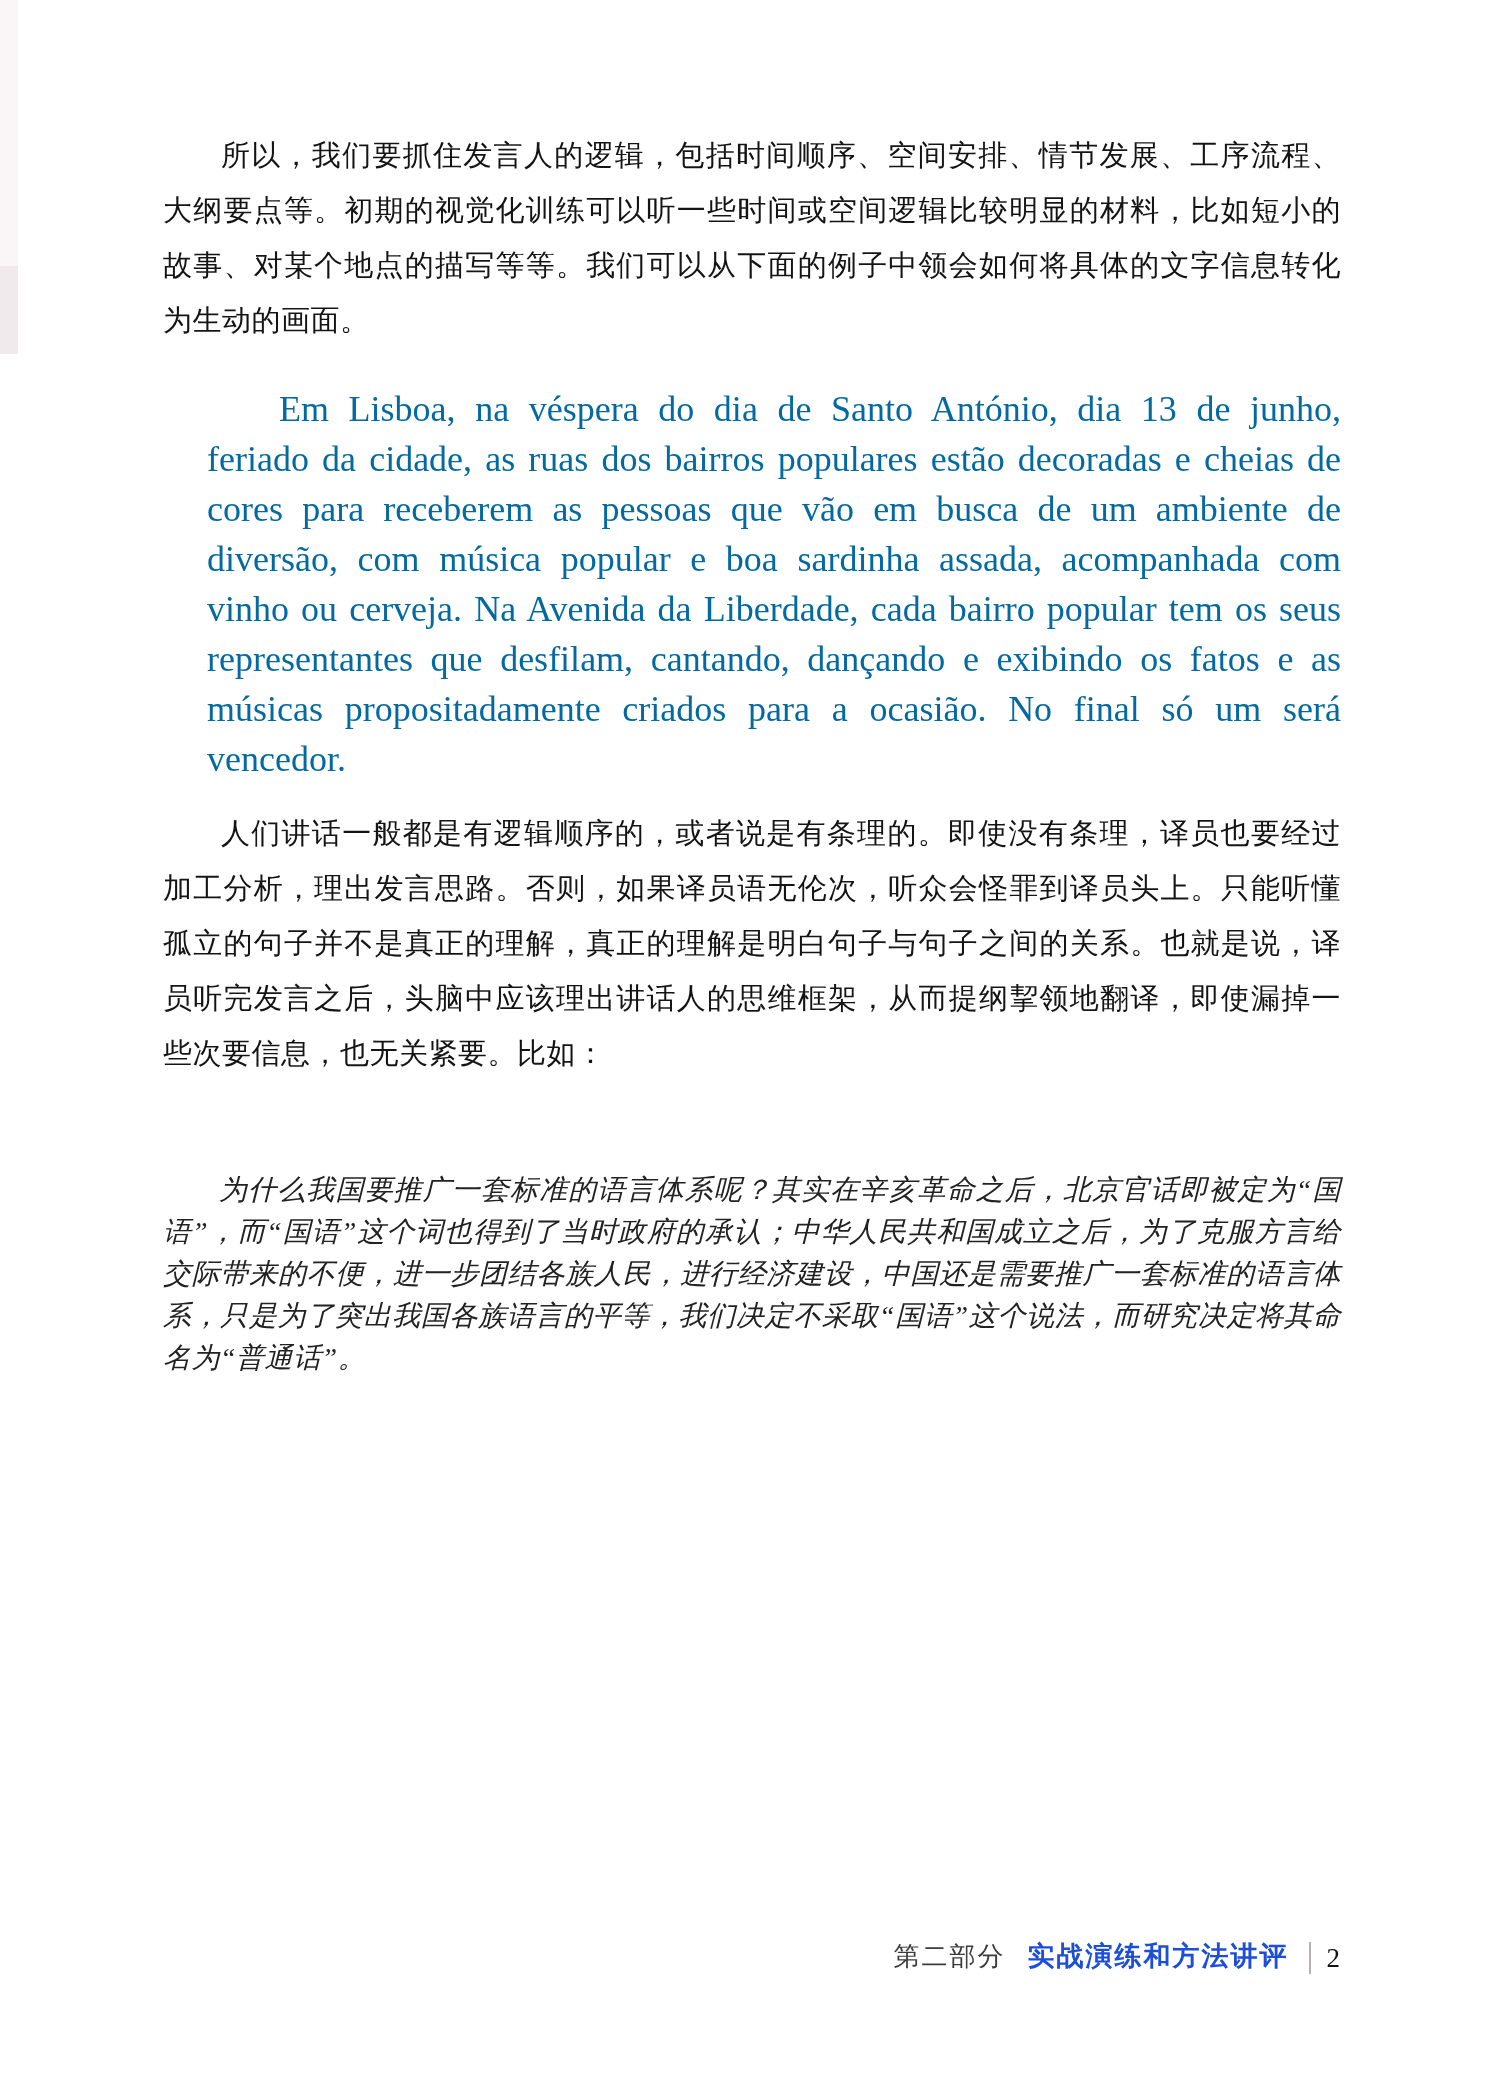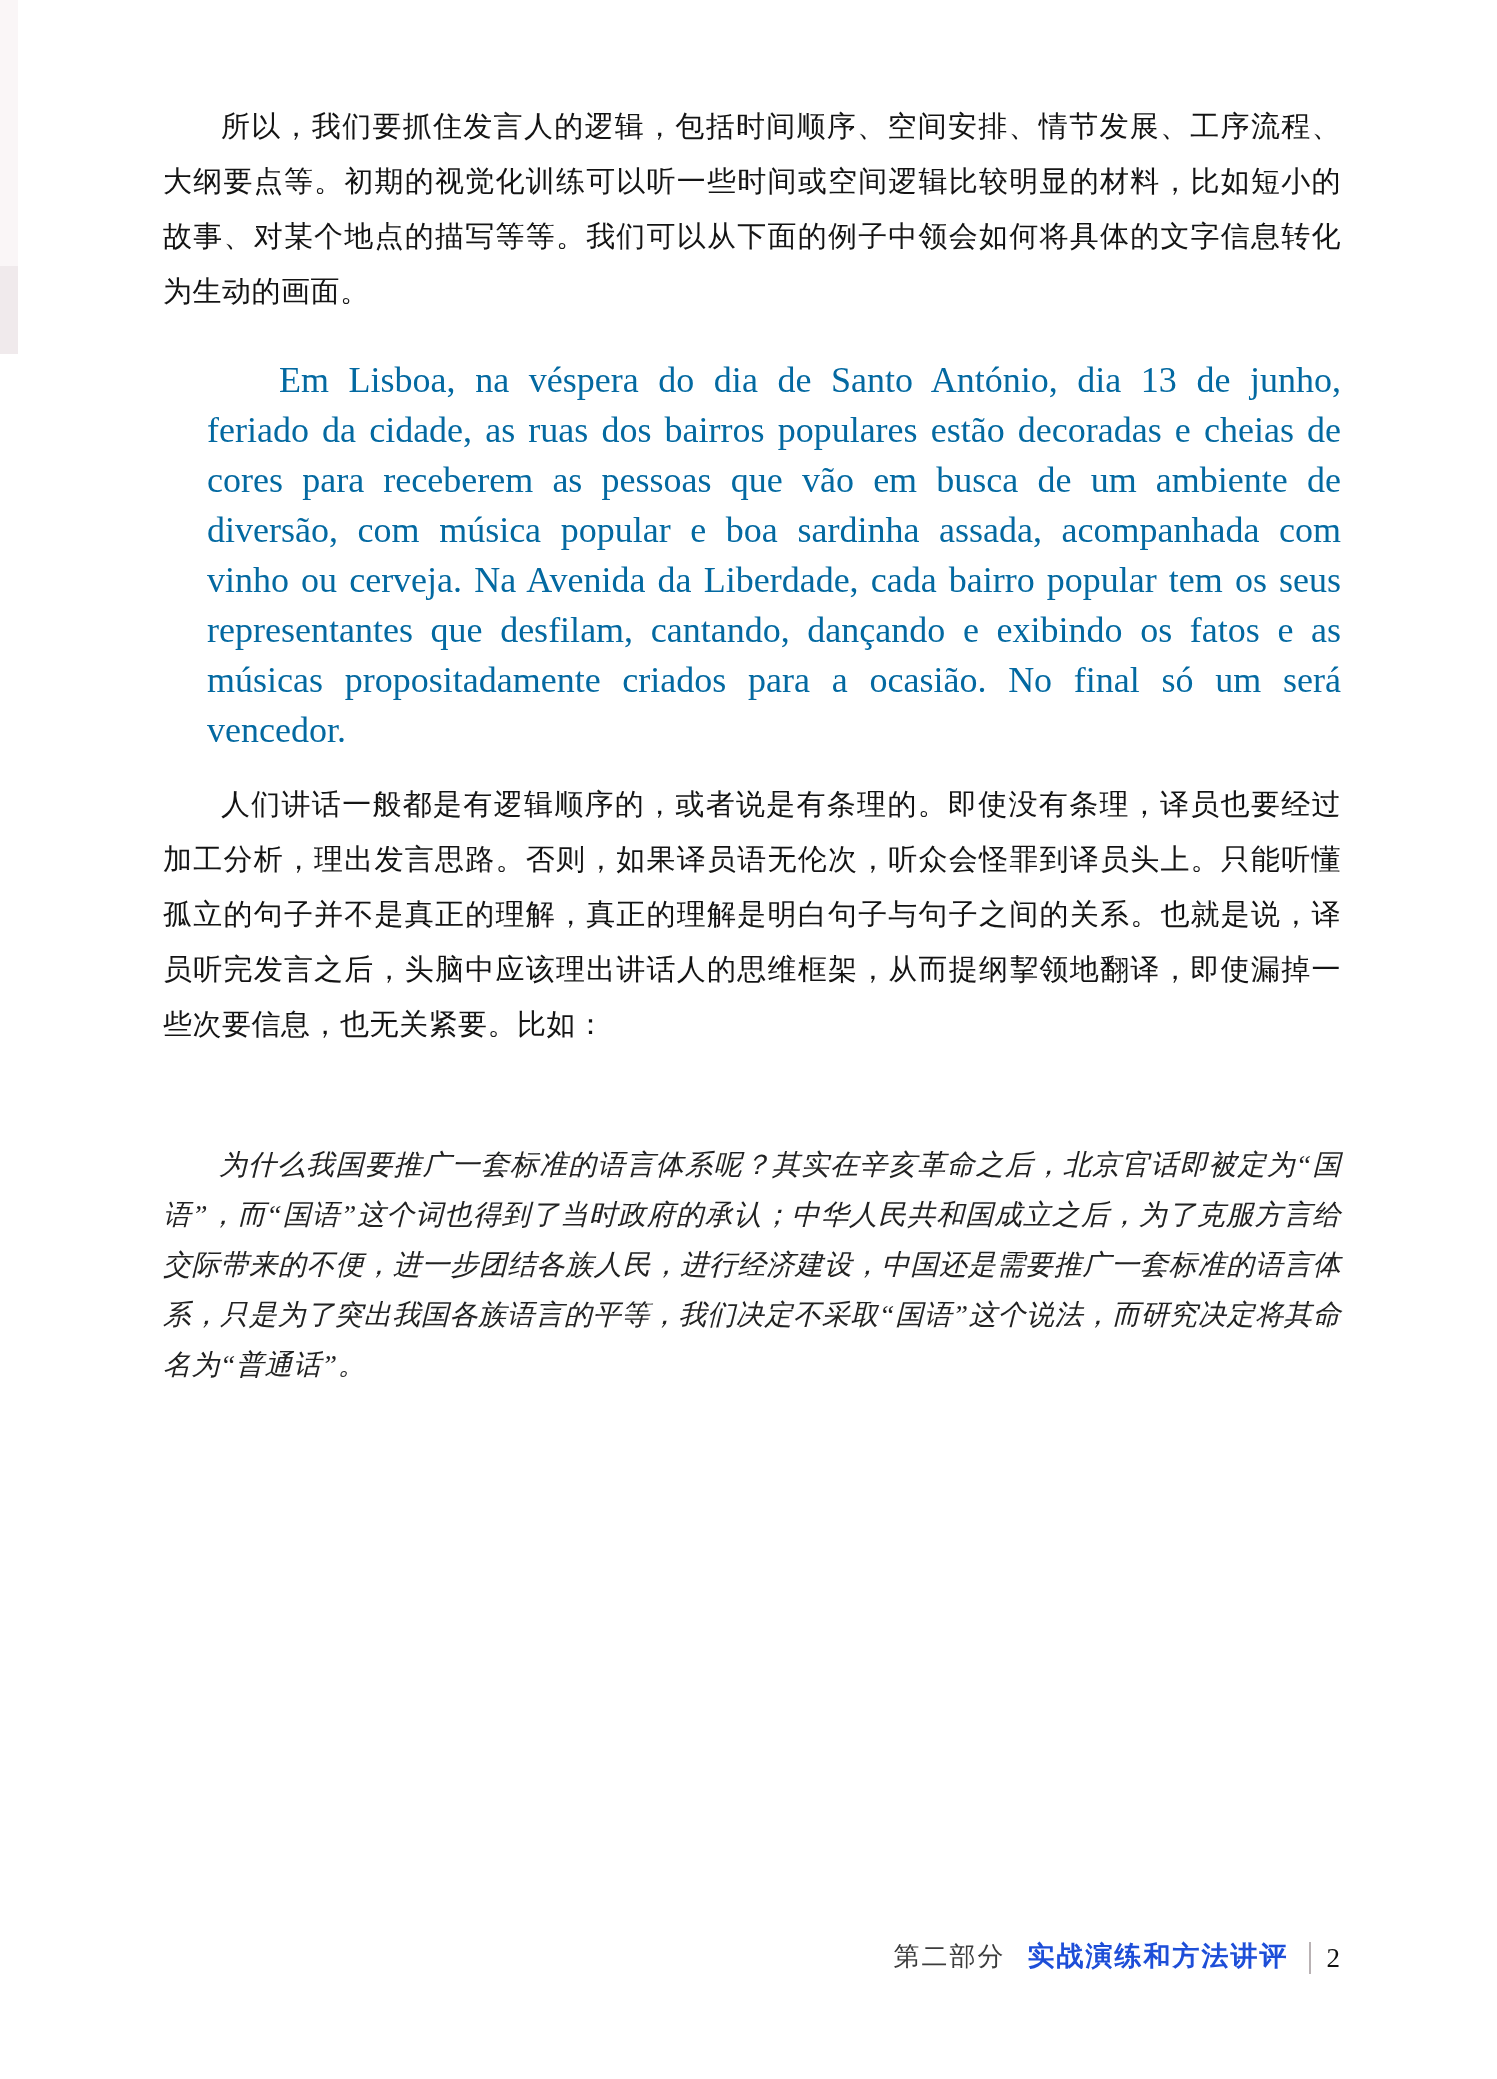--- a/index.html
+++ b/index.html
@@ -27,21 +27,21 @@
     background: #faf6f7;
   }
   .edge-strip.block {
     top: 266px;
     height: 88px;
     background: #f0eaec;
   }
   .content {
     position: absolute;
     left: 163px;
-    top: 99px;
+    top: 128px;
     width: 1178px;
   }
   p {
     margin: 0;
   }
   .para-cn {
     font-family: "Liberation Serif", "DejaVu Serif", serif;
     font-size: 29px;
     line-height: 55px;
     text-align: justify;
@@ -61,21 +61,21 @@
     word-spacing: 2px;
     margin-left: 44px;
   }
   .example-block {
     margin-top: 88px;
   }
   .para-example {
     font-family: "Liberation Serif", "DejaVu Serif", serif;
     font-style: italic;
     font-size: 28px;
-    line-height: 50px;
+    line-height: 42px;
     text-align: justify;
     text-indent: 2em;
     color: #222222;
     letter-spacing: 0.5px;
   }
   .footer {
     position: absolute;
     top: 1938px;
     right: 157px;
     display: flex;

